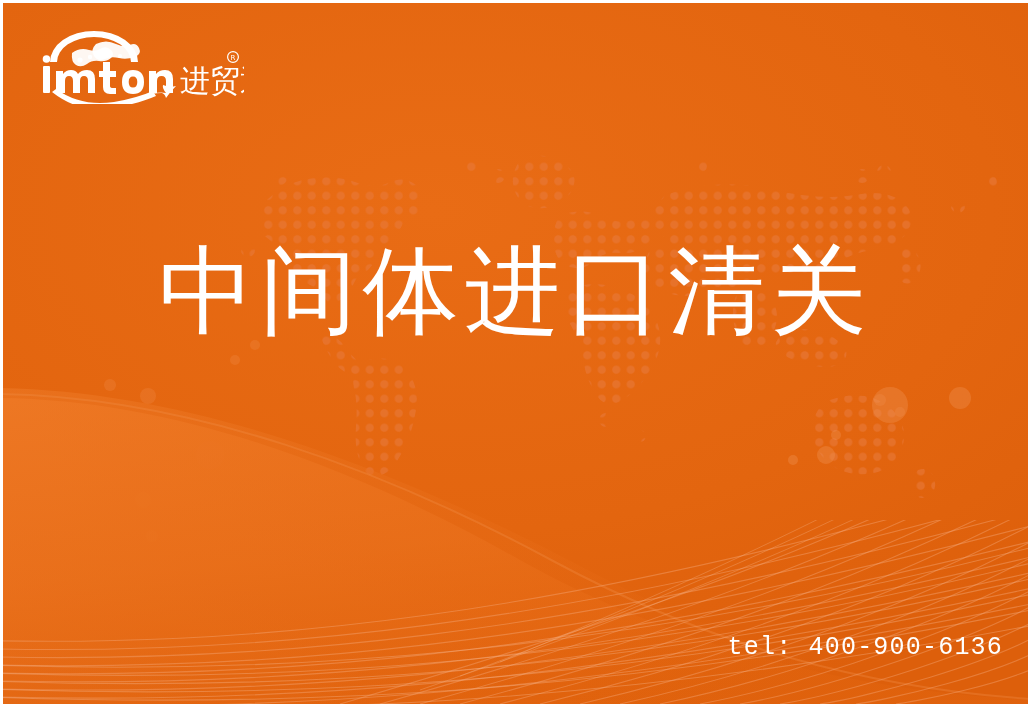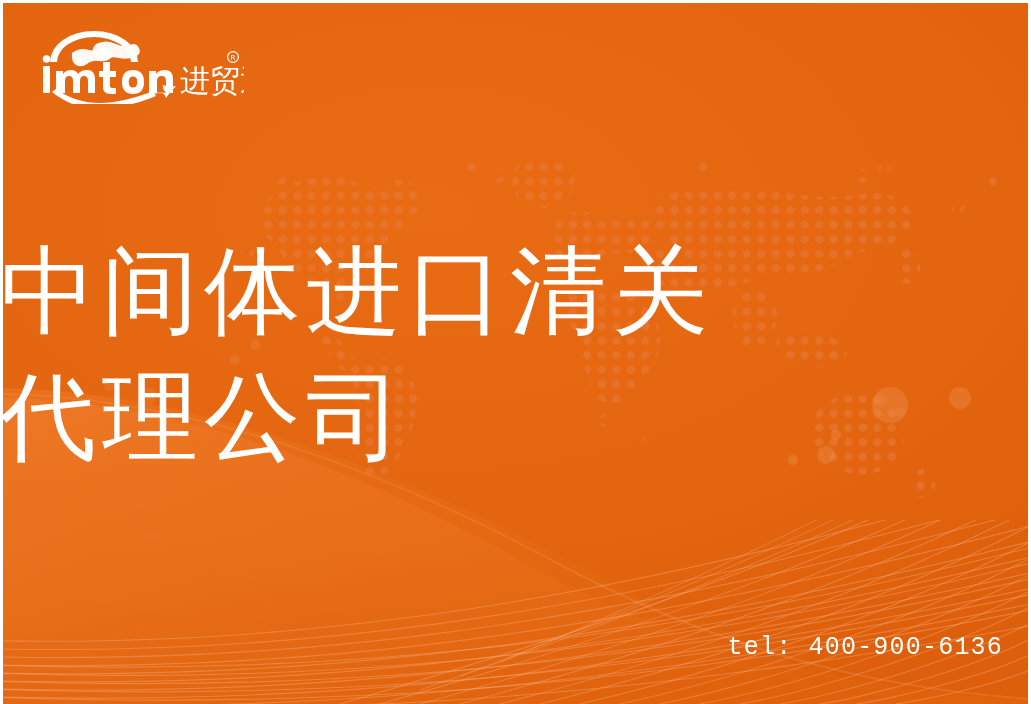--- a/index.html
+++ b/index.html
@@ -84,20 +84,21 @@
   }
   #logo svg { display: block; }
 
   
   #headline {
     position: absolute;
     left: 0;
     top: 228px;
     width: 1031px;
     z-index: 40;
+    text-align: center;
     color: #ffffff;
     letter-spacing: 6px;
   }
   .headline-line {
     font-size: 96px;
     line-height: 126px;
     font-weight: 400;
     font-family: "DejaVu Sans", "Liberation Sans", sans-serif;
     white-space: nowrap;
   }
@@ -315,19 +316,18 @@
 
       <g fill="#ffffff">
         <path d="M18 66 q28 22 62 16 q26 -5 42 -12 l-3 -5 q-16 7 -39 11 q-33 5 -58 -13 z"></path>
         <path d="M108 72 q14 -7 24 -5 q-4 -5 -3 -8 q7 3 13 1 q-6 6 -10 12 q-1 -4 -4 -5 q-10 0 -20 5 z"></path>
       </g>
     </svg>
   </div>
 
   <div id="headline">
     <div class="headline-line">中间体进口清关</div>
-    <div class="headline-line">代理公司</div>
   </div>
 
   <div id="tel">tel: 400-900-6136</div>
 
   <div id="frame-border"></div>
 </div>
 
 </body></html>

